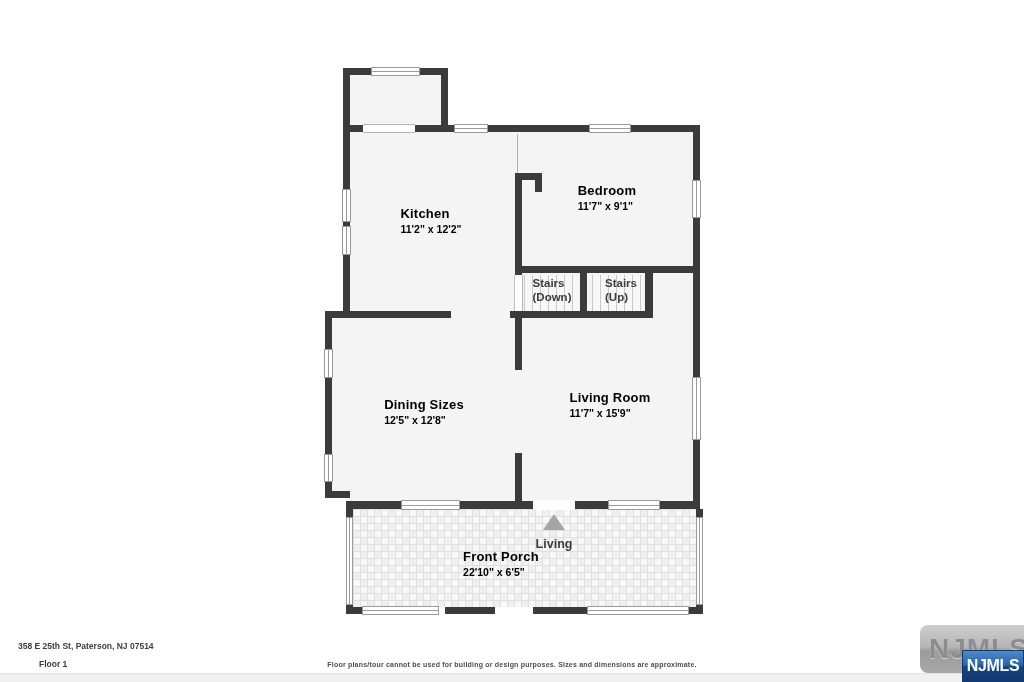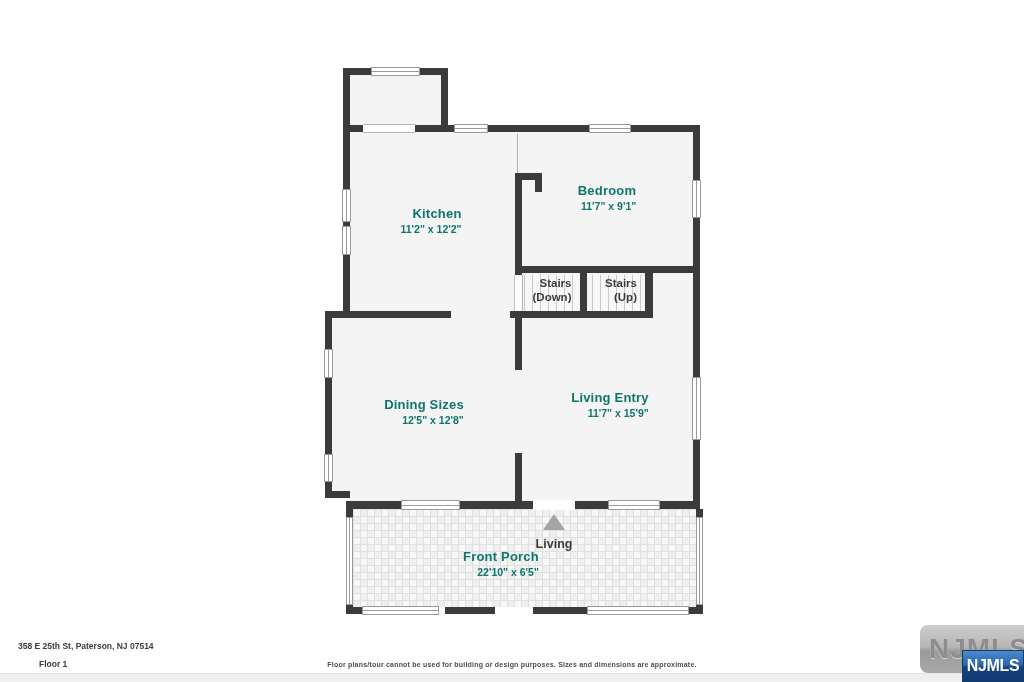--- a/index.html
+++ b/index.html
@@ -34,24 +34,24 @@
 
   
   .porch-floor{position:absolute;background-color:#f8f8f8;z-index:1;
     background-image:
       linear-gradient(90deg,#e0e0e0 1px,transparent 1px),
       linear-gradient(#e0e0e0 1px,transparent 1px),
       conic-gradient(#efefef 25%,transparent 0 50%,#efefef 0 75%,transparent 0);
     background-size:7px 7px,7px 7px,14px 14px;}
 
   
-  .room-label{position:absolute;transform:translateX(-50%);text-align:right;color:#0f766e;z-index:10;white-space:nowrap;}
+  .room-label{position:absolute;transform:translateX(-50%);text-align:left;color:#000000;z-index:10;white-space:nowrap;}
   .room-name{font-size:13px;font-weight:bold;letter-spacing:.2px;}
   .room-dims{font-size:10.5px;font-weight:bold;margin-top:2px;}
-  .stairs-label{position:absolute;transform:translateX(-50%);text-align:right;color:#3d3d3d;z-index:10;
+  .stairs-label{position:absolute;transform:translateX(-50%);text-align:left;color:#3d3d3d;z-index:10;
     font-size:11.5px;font-weight:bold;line-height:14px;white-space:nowrap;}
   .entry-label{position:absolute;transform:translateX(-50%);color:#3d3d3d;z-index:10;
     font-size:12.5px;font-weight:bold;white-space:nowrap;}
   .entry-arrow{position:absolute;width:0;height:0;z-index:10;
     border-left:11px solid transparent;border-right:11px solid transparent;
     border-bottom:16px solid #a5a5a5;}
 
   
   .address{position:absolute;left:18px;top:641px;font-size:8.5px;font-weight:bold;color:#3d3d3d;z-index:10;text-align:center;}
   .floor-label{position:absolute;left:18px;top:659px;font-size:8.5px;font-weight:bold;color:#3d3d3d;z-index:10;padding-left:21px;}
@@ -150,21 +150,21 @@
   </div>
   <div class="stairs-label" style="left:621px;top:276px">
     <div>Stairs</div>
     <div>(Up)</div>
   </div>
   <div class="room-label" style="left:424px;top:397px">
     <div class="room-name">Dining Sizes</div>
     <div class="room-dims">12'5" x 12'8"</div>
   </div>
   <div class="room-label" style="left:610px;top:390px">
-    <div class="room-name">Living Entry</div>
+    <div class="room-name">Living Room</div>
     <div class="room-dims">11'7" x 15'9"</div>
   </div>
   <div class="room-label" style="left:501px;top:549px">
     <div class="room-name">Front Porch</div>
     <div class="room-dims">22'10" x 6'5"</div>
   </div>
 
   <div class="address">358 E 25th St, Paterson, NJ 07514</div>
   <div class="floor-label">Floor 1</div>
   <div class="disclaimer">Floor plans/tour cannot be used for building or design purposes. Sizes and dimensions are approximate.</div>

